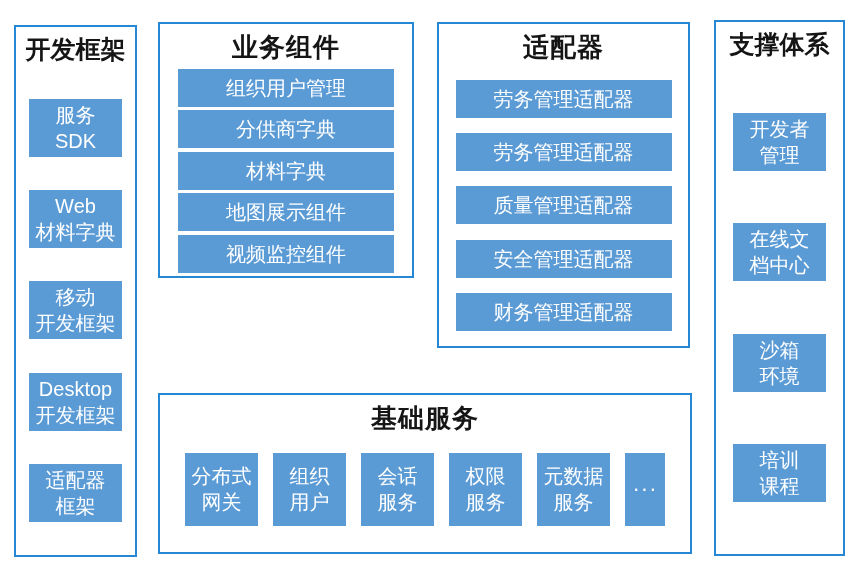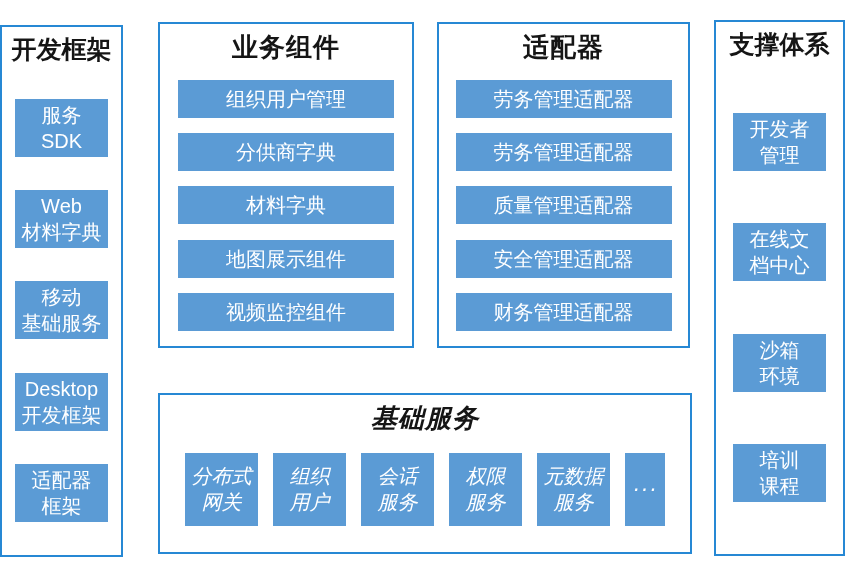--- a/index.html
+++ b/index.html
@@ -68,37 +68,37 @@
     padding-bottom: 10px;
   }
   .row-items .box { width: 73px; height: 73px; }
   .row-items .box.small { width: 40px; font-size: 22px; letter-spacing: 1px; }
 </style>
 </head>
 <body>
 
 <div class="canvas">
 
-  <section class="panel side" style="left:0; top:25px; width:123px; height:532px;">
+  <section class="panel side" style="left:14px; top:25px; width:123px; height:532px;">
     <h2 class="panel-title">开发框架</h2>
     <div class="items">
       <div class="box">服务
 SDK</div>
       <div class="box">Web
 材料字典</div>
       <div class="box">移动
-基础服务</div>
+开发框架</div>
       <div class="box">Desktop
 开发框架</div>
       <div class="box">适配器
 框架</div>
     </div>
   </section>
 
-  <section class="panel mid" style="left:158px; top:22px; width:256px; height:326px;">
+  <section class="panel mid" style="left:158px; top:22px; width:256px; height:256px;">
     <h2 class="panel-title">业务组件</h2>
     <div class="items">
       <div class="box">组织用户管理</div>
       <div class="box">分供商字典</div>
       <div class="box">材料字典</div>
       <div class="box">地图展示组件</div>
       <div class="box">视频监控组件</div>
     </div>
   </section>
 
@@ -120,21 +120,21 @@
 管理</div>
       <div class="box">在线文
 档中心</div>
       <div class="box">沙箱
 环境</div>
       <div class="box">培训
 课程</div>
     </div>
   </section>
 
-  <section class="panel" style="left:158px; top:393px; width:534px; height:161px;font-style:italic;">
+  <section class="panel" style="left:158px; top:393px; width:534px; height:161px;">
     <h2 class="panel-title">基础服务</h2>
     <div class="row-items">
       <div class="box">分布式
 网关</div>
       <div class="box">组织
 用户</div>
       <div class="box">会话
 服务</div>
       <div class="box">权限
 服务</div>

